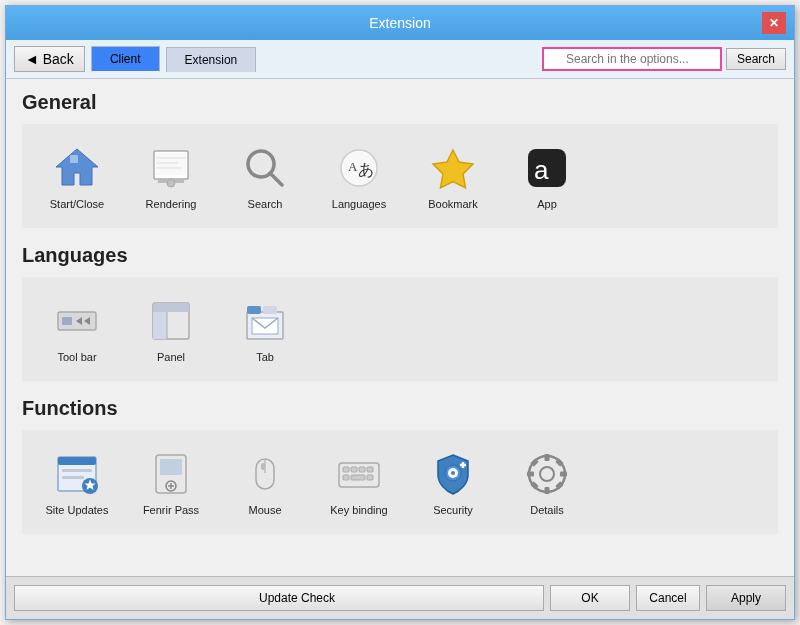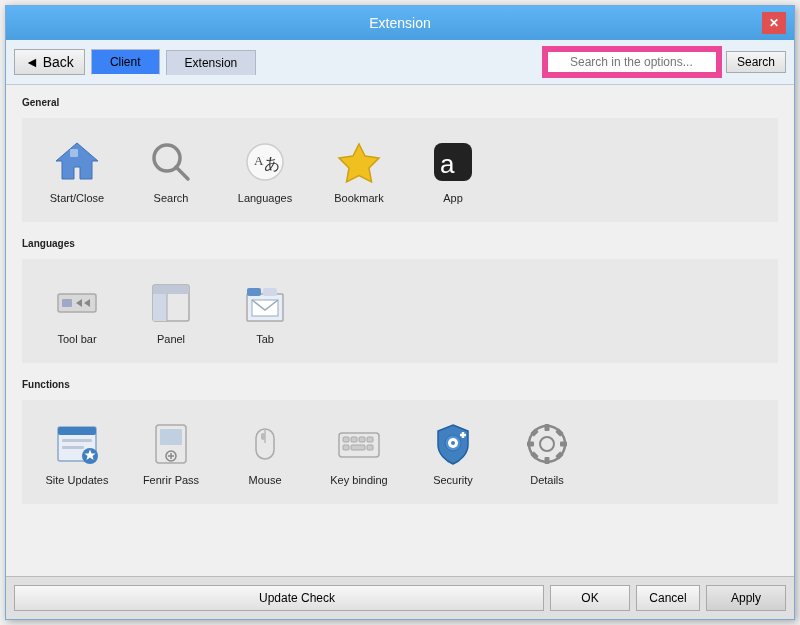--- a/index.html
+++ b/index.html
@@ -87,21 +87,21 @@
     }
     .search-area {
       margin-left: auto;
       display: flex;
       align-items: center;
       gap: 4px;
     }
     .search-input {
       width: 180px;
       padding: 3px 6px 3px 22px;
-      border: 6px solid #ec4899;
+      border: 2px solid #ec4899;
       font-size: 12px;
       color: #888;
       position: relative;
     }
     .search-input-wrap {
       position: relative;
       display: flex;
       align-items: center;
     }
     .search-input-wrap .magnifier {
@@ -118,21 +118,21 @@
       cursor: pointer;
       font-size: 12px;
     }
     .content {
       flex: 1;
       overflow-y: auto;
       padding: 12px 16px;
       background: #f0f0f0;
     }
     .section-title {
-      font-size: 10px;
+      font-size: 20px;
       font-weight: bold;
       margin-bottom: 10px;
       color: #222;
     }
     .section {
       margin-bottom: 16px;
     }
     .icon-grid {
       display: flex;
       flex-wrap: wrap;
@@ -217,20 +217,35 @@
         <div class="icon-item">
           <div class="icon-box">
             <svg class="icon-svg" viewBox="0 0 46 46">
               <polygon points="23,4 2,22 8,22 8,40 20,40 20,28 26,28 26,40 38,40 38,22 44,22" fill="#5b8ed4" stroke="#4070b8" stroke-width="1"></polygon>
               <rect x="16" y="10" width="8" height="8" fill="#a0c0e8" rx="1"></rect>
             </svg>
           </div>
           <span class="icon-label">Start/Close</span>
         </div>
 
+        <div class="icon-item">
+          <div class="icon-box">
+            <svg class="icon-svg" viewBox="0 0 46 46">
+              <rect x="6" y="6" width="34" height="28" fill="white" stroke="#aaa" stroke-width="1.5" rx="1"></rect>
+              <rect x="8" y="8" width="30" height="22" fill="#f8f8f8"></rect>
+              <line x1="8" y1="13" x2="38" y2="13" stroke="#ddd" stroke-width="1"></line>
+              <line x1="8" y1="18" x2="30" y2="18" stroke="#ddd" stroke-width="1"></line>
+              <line x1="8" y1="23" x2="34" y2="23" stroke="#ddd" stroke-width="1"></line>
+              <circle cx="23" cy="38" r="4" fill="#c0c0c0" stroke="#aaa" stroke-width="1"></circle>
+              <rect x="10" y="35" width="9" height="3" fill="#bbb"></rect>
+              <rect x="27" y="35" width="9" height="3" fill="#bbb"></rect>
+            </svg>
+          </div>
+          <span class="icon-label">Rendering</span>
+        </div>
 
         <div class="icon-item">
           <div class="icon-box">
             <svg class="icon-svg" viewBox="0 0 46 46">
               <circle cx="19" cy="19" r="13" fill="none" stroke="#888" stroke-width="3.5"></circle>
               <line x1="28" y1="28" x2="40" y2="40" stroke="#888" stroke-width="3.5" stroke-linecap="round"></line>
             </svg>
           </div>
           <span class="icon-label">Search</span>
         </div>

